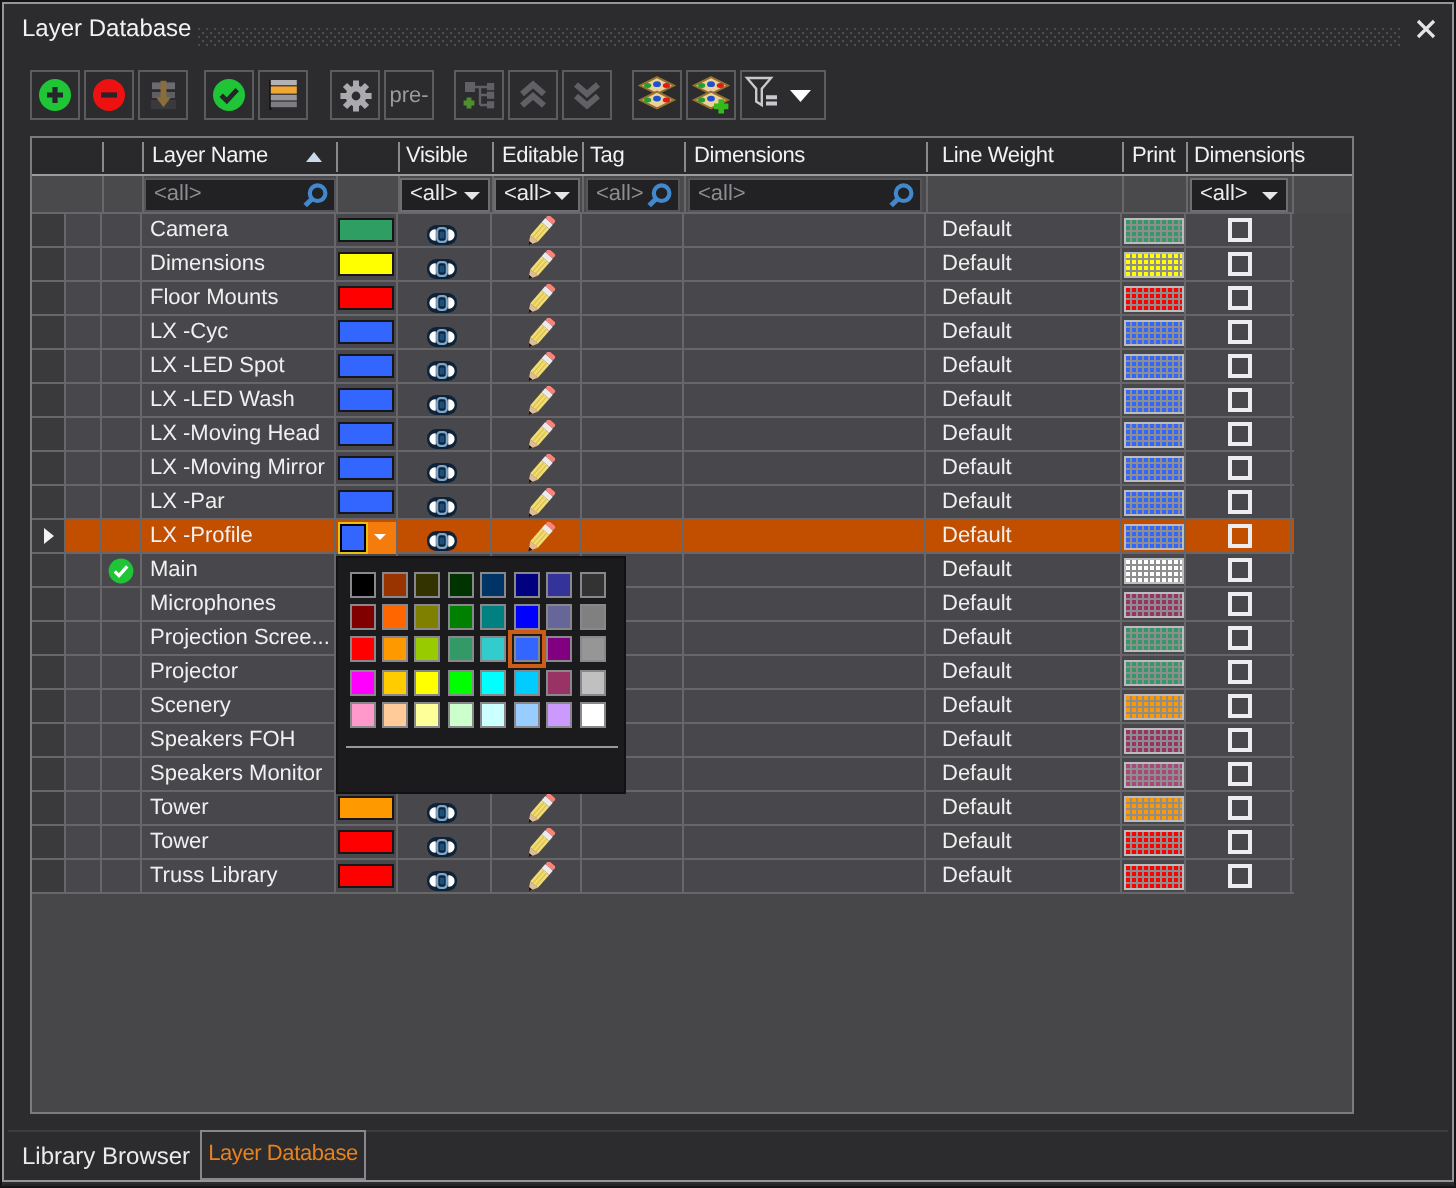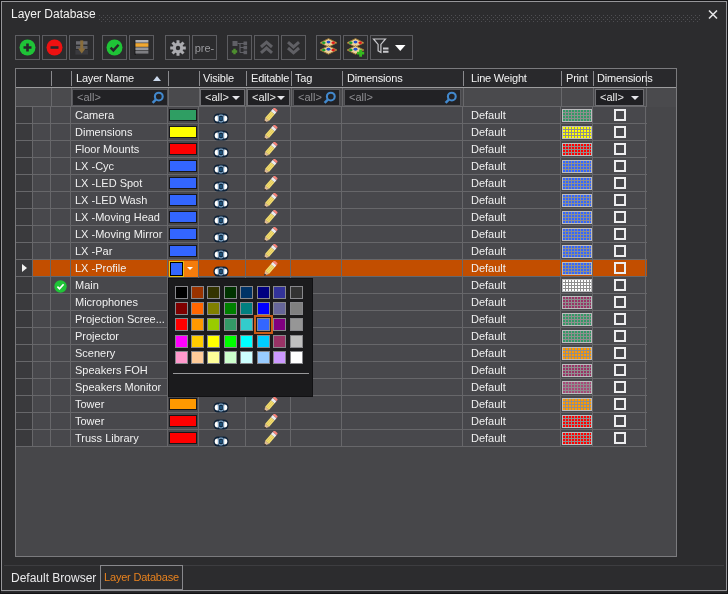--- a/index.html
+++ b/index.html
@@ -1041,17 +1041,17 @@
         <div class="pswatch" style="left: 54.85px; top: 72.3px; background: rgb(204, 255, 204);"></div>
         <div class="pswatch" style="left: 71.3px; top: 72.3px; background: rgb(204, 255, 255);"></div>
         <div class="pswatch" style="left: 87.75px; top: 72.3px; background: rgb(153, 204, 255);"></div>
         <div class="pswatch" style="left: 104.2px; top: 72.3px; background: rgb(204, 153, 255);"></div>
         <div class="pswatch" style="left: 120.65px; top: 72.3px; background: rgb(255, 255, 255);"></div>
       </div>
     <div id="popup-divider"></div>
   </div>
 
   <div id="tabbar-line"></div>
-  <div id="tab-inactive">Default Browser</div>
+  <div id="tab-inactive">Library Browser</div>
   <div id="tab-active">Layer Database</div>
   <div id="bottom-strip"></div>
 
 </div>
 
 </body></html>

